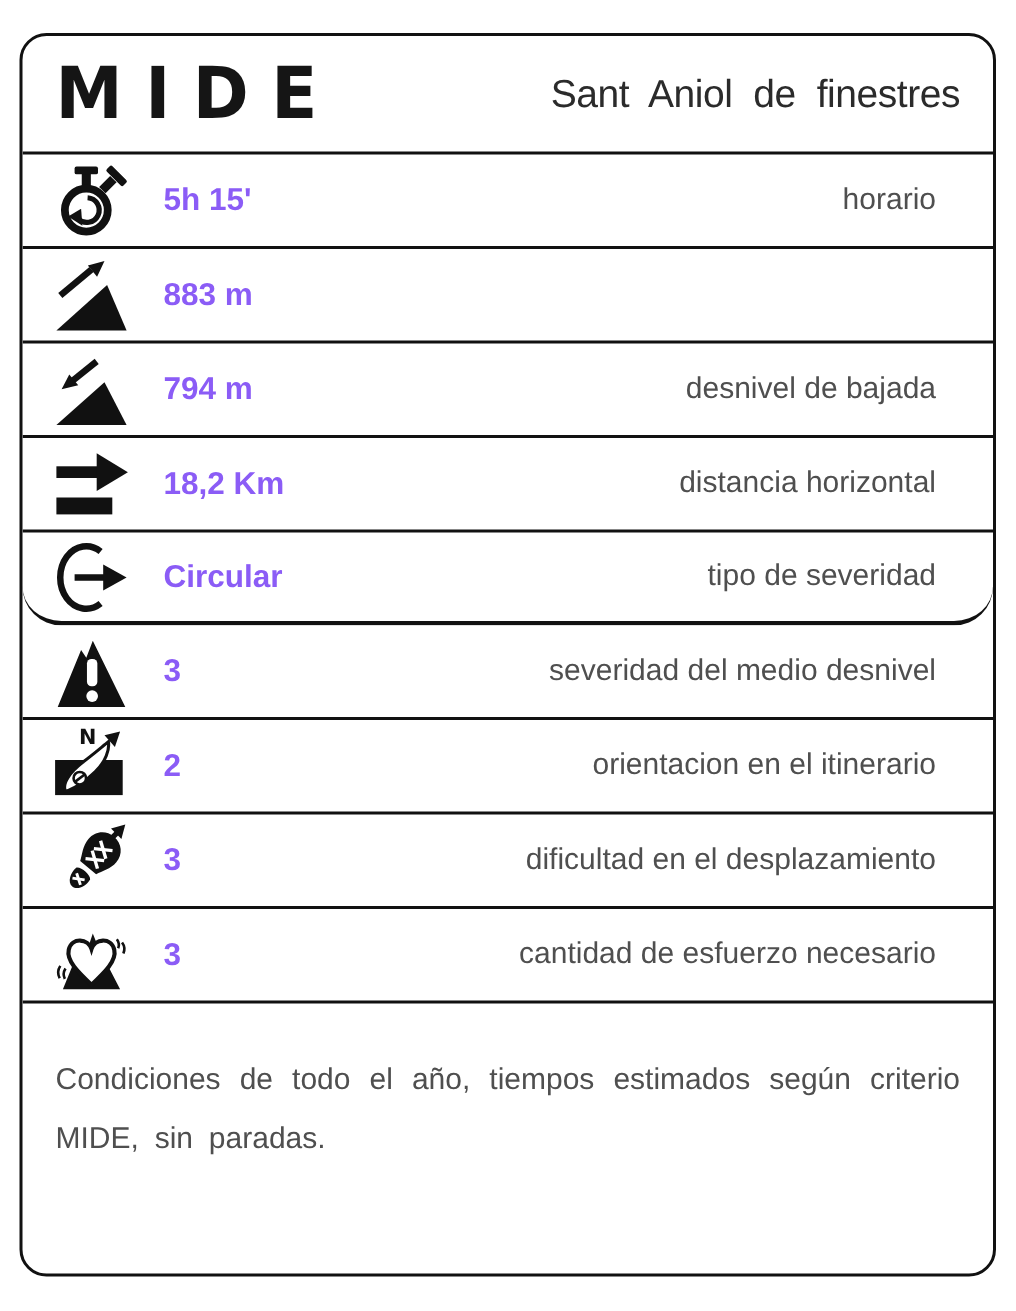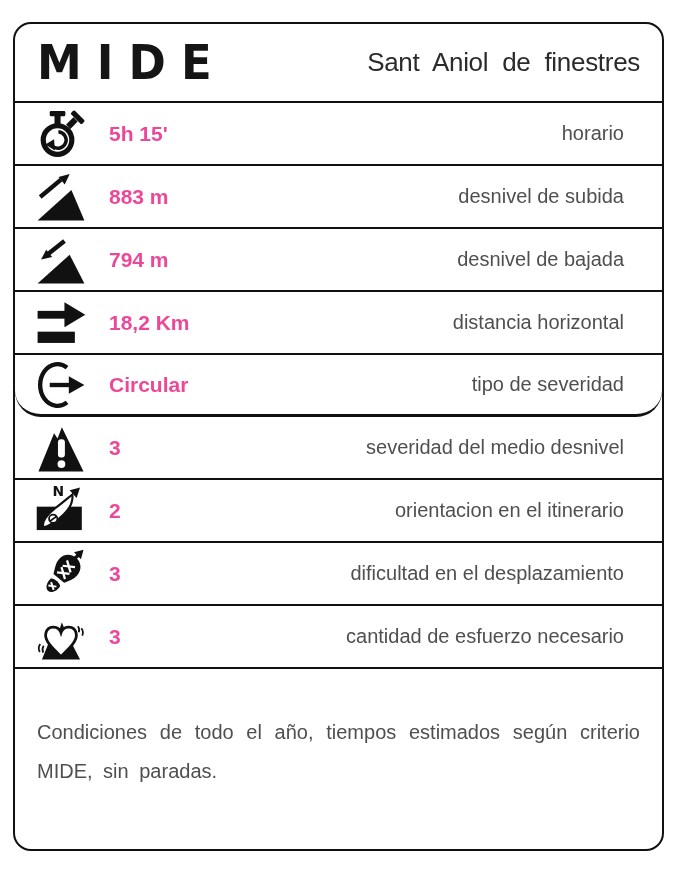--- a/index.html
+++ b/index.html
@@ -37,29 +37,29 @@
     display: flex; align-items: center;
   }
   .row.thick { height: 62px; border-bottom-width: 3px; border-radius: 26px; }
   .icon-cell {
     width: 60px; margin-left: 16px; flex: 0 0 auto;
     display: flex; align-items: center; justify-content: center;
   }
   .icon-cell svg { display: block; }
   .value {
     margin-left: 18px;
-    font-size: 21px; font-weight: bold; color: #ec4899;
+    font-size: 21px; font-weight: bold; color: #8b5cf6;
   }
   .label {
     margin-left: auto; margin-right: 38px;
     font-size: 20px; color: #4f4f4f;
   }
   .footer {
     flex: 1 1 auto;
-    padding: 44px 22px 0 22px;
+    padding: 32px 22px 0 22px;
     font-size: 20px; color: #4f4f4f;
     text-align: justify; word-spacing: 5px;
     line-height: 39px;
   }
   .footer p { margin-bottom: 13px; }
 </style>
 </head>
 <body>
 
 <div class="card">
@@ -89,21 +89,20 @@
 
   <div class="row">
     <span class="icon-cell">
       <svg width="52" height="52" viewBox="0 0 60 60">
         <polygon points="3,57 57,57 42,22" fill="#111"></polygon>
         <line x1="6" y1="30" x2="30" y2="10" stroke="#111" stroke-width="5"></line>
         <polygon points="40,3.5 34.3,15.5 27.2,7" fill="#111"></polygon>
       </svg>
     </span>
     <span class="value">883 m</span>
-    <span class="label">desnivel de subida</span>
   </div>
 
   <div class="row">
     <span class="icon-cell">
       <svg width="52" height="52" viewBox="0 0 60 60">
         <polygon points="3,57 57,57 40,24" fill="#111"></polygon>
         <line x1="34" y1="8" x2="14" y2="24" stroke="#111" stroke-width="5"></line>
         <polygon points="7,29.5 19.8,26.4 12.9,18.1" fill="#111"></polygon>
       </svg>
     </span>

